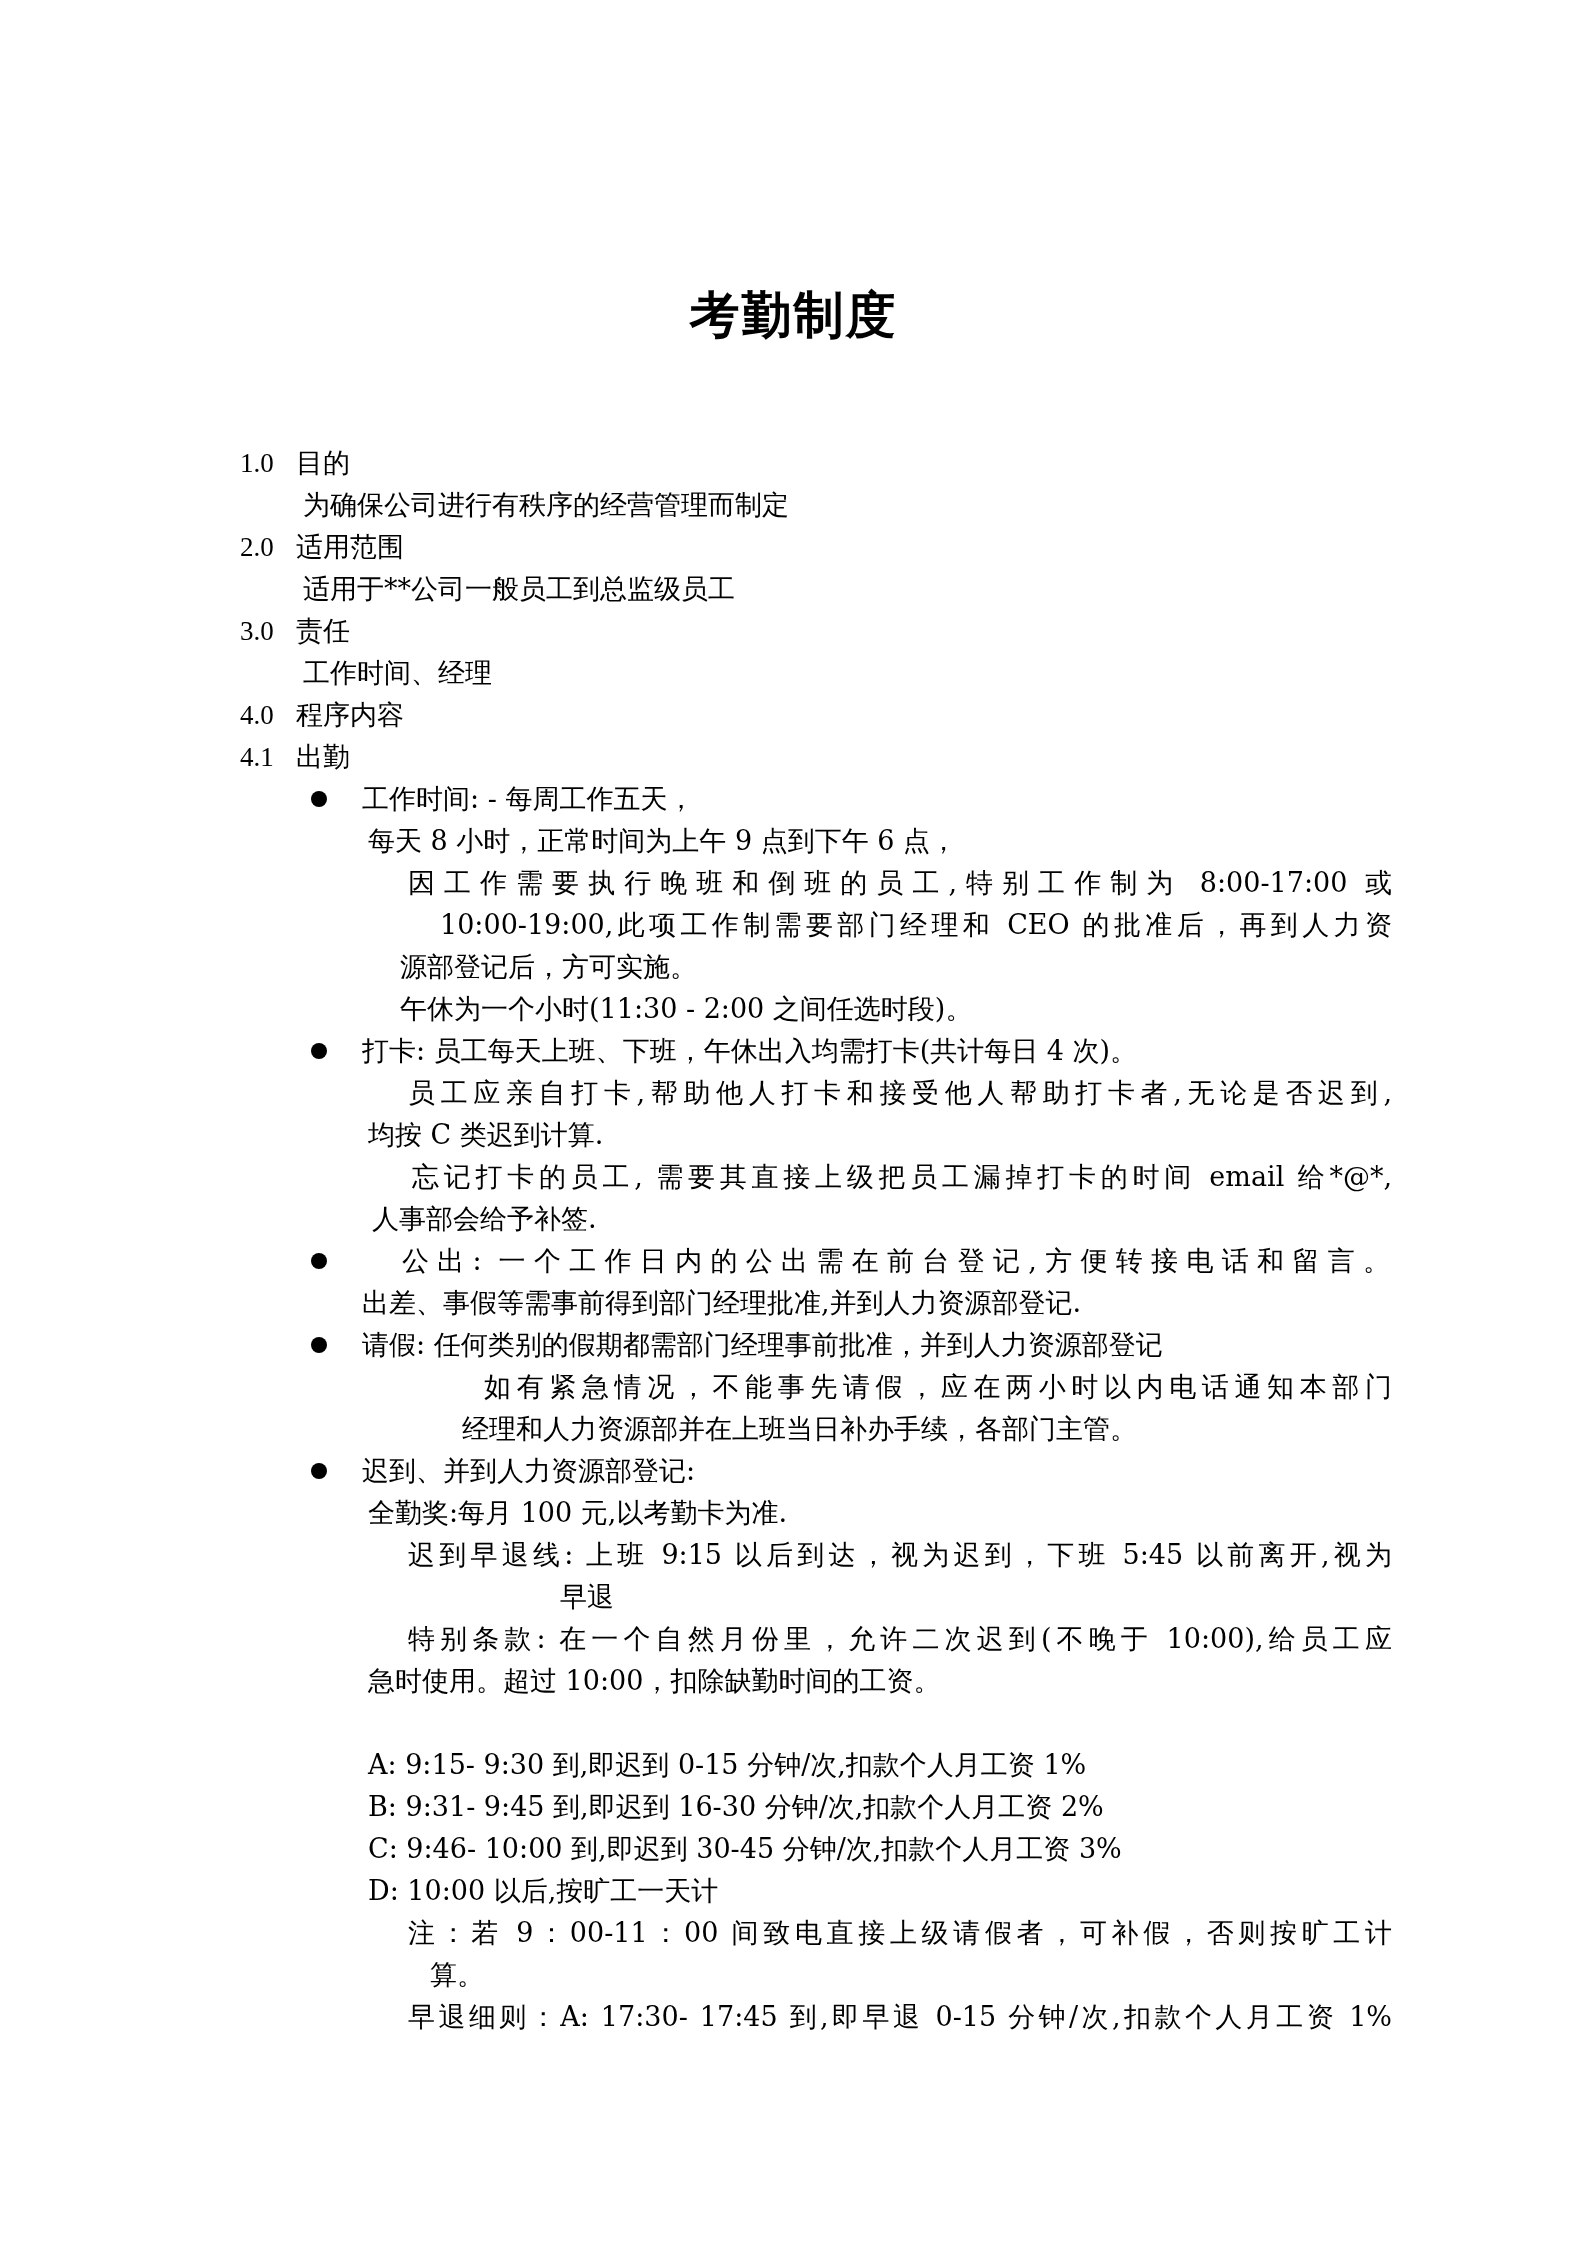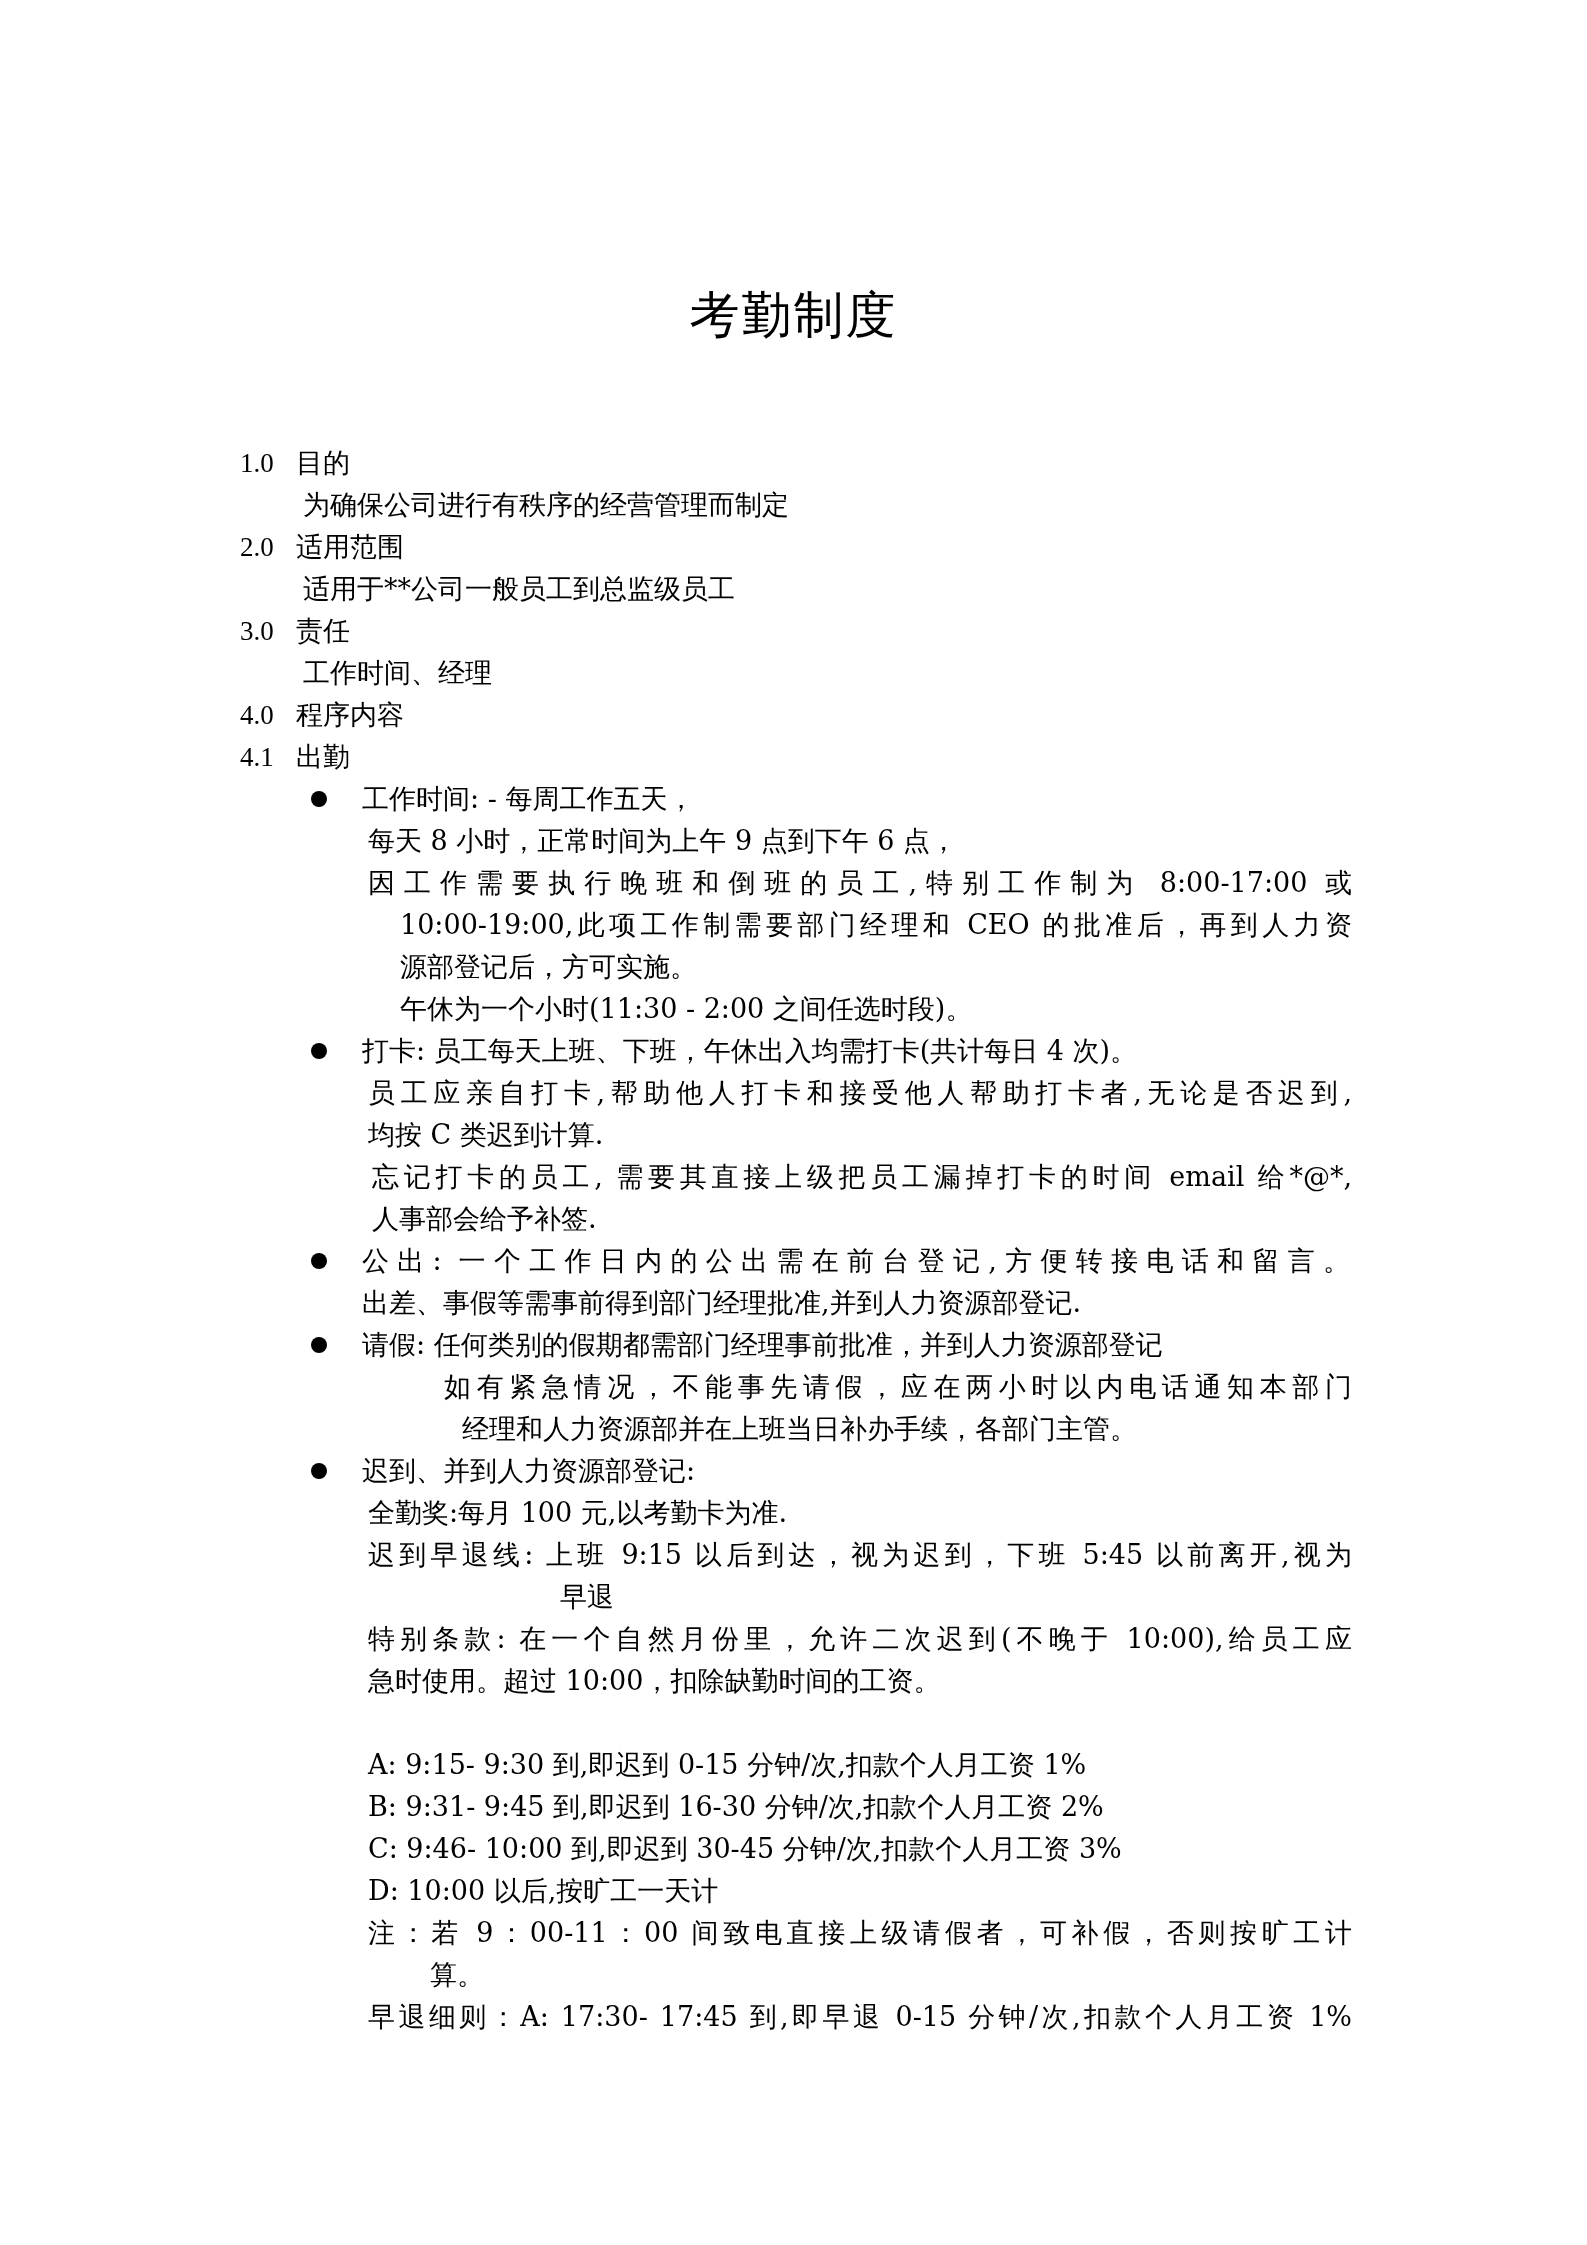--- a/index.html
+++ b/index.html
@@ -1,26 +1,26 @@
 <!DOCTYPE html>
 <html><head>
 <meta charset="utf-8">
 <style>
   html, body { margin: 0; padding: 0; background: #ffffff; }
   body { width: 1587px; height: 2245px; position: relative; overflow: hidden;
          font-family: "DejaVu Serif", "Liberation Serif", serif; color: #000; }
   .page { position: absolute; left: 0; top: 0; width: 1587px; height: 2245px; background: #fff; }
   .title { position: absolute; top: 282px; left: 0; width: 1587px; text-align: center;
-           font-family: "DejaVu Sans", "Liberation Sans", sans-serif; font-weight: normal;
+           font-family: "DejaVu Sans", "Liberation Sans", sans-serif; font-weight: bold;
            font-size: 50px; letter-spacing: 2px; }
   .line { position: absolute; font-size: 27px; line-height: 42px; white-space: nowrap; }
   .num { position: absolute; left: 240px; font-size: 27px; line-height: 42px;
          font-family: "Liberation Serif", serif; text-align: center; }
   .bullet { position: absolute; left: 311px; width: 16px; height: 16px; border-radius: 50%; background: #000; }
-  .justify { text-align: justify; text-align-last: justify; }
+  .justify { text-align: justify; text-align-last: justify; margin-left: 40px; }
 </style>
 </head>
 <body>
 
 <div class="page">
 
   <div class="title">考勤制度</div>
 
   <div class="num" style="top:442px">1.0</div>
   <div class="line" style="top:442px;left:296px">目的</div>

